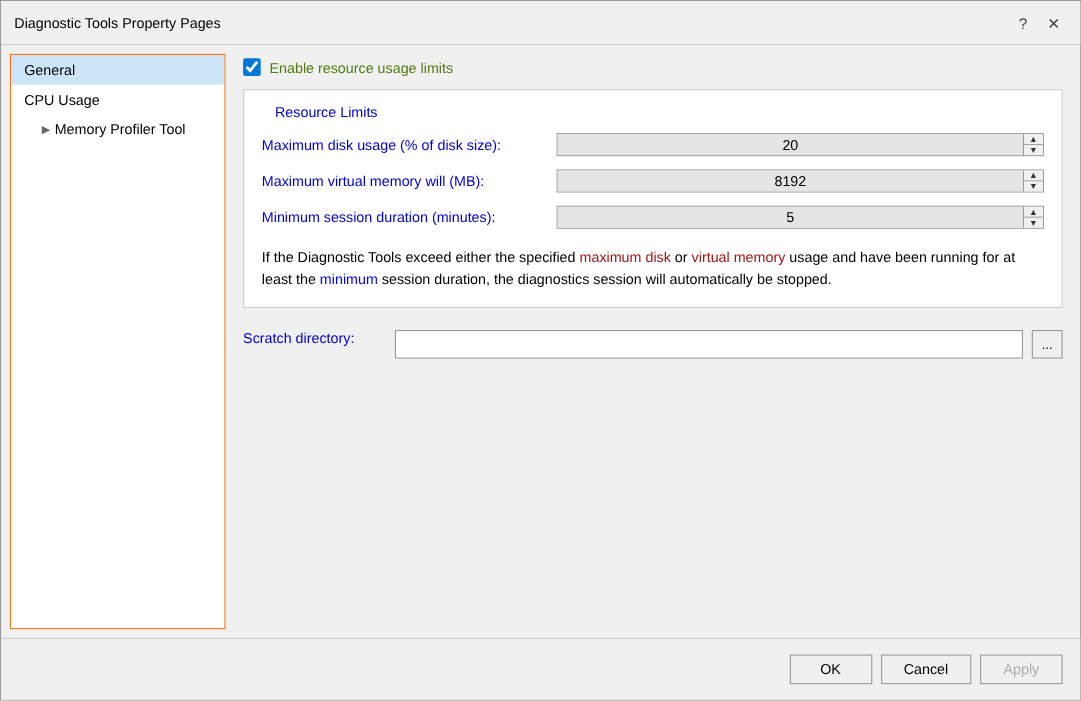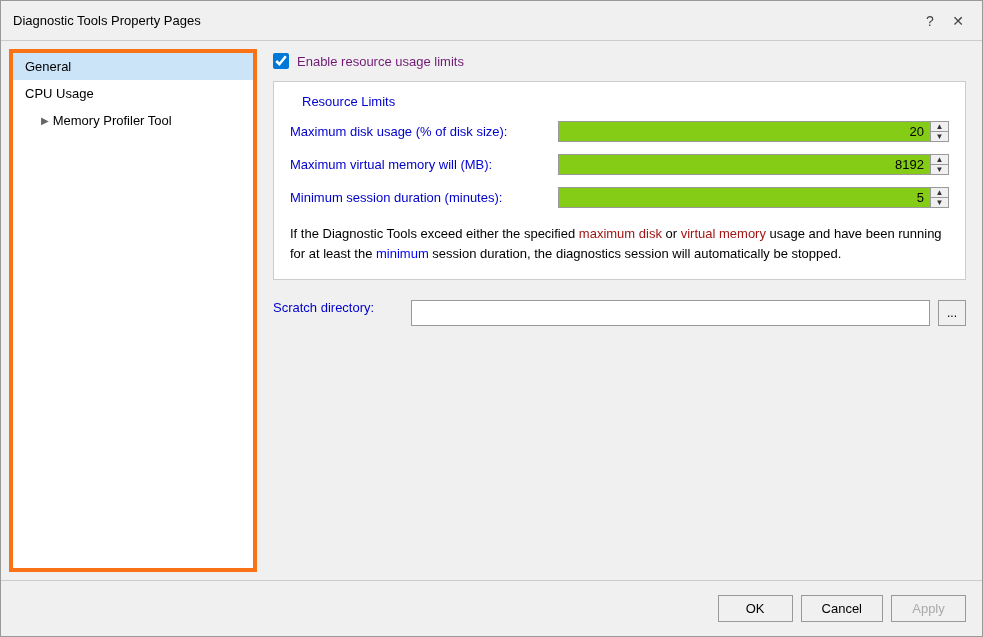--- a/index.html
+++ b/index.html
@@ -64,23 +64,23 @@
       color: #444;
     }
 
     .dialog-body {
       display: flex;
       flex: 1;
       overflow: hidden;
     }
 
     .sidebar {
-      width: 248px;
+      width: 196px;
       background: #fff;
-      border: 4px solid #f97316;
+      border: 1px solid #f97316;
       margin: 8px 0 8px 8px;
       overflow-y: auto;
     }
 
     .sidebar-item {
       padding: 6px 12px;
       cursor: pointer;
       color: #000;
       display: flex;
       align-items: center;
@@ -118,21 +118,21 @@
 
     .enable-row input[type="checkbox"] {
       width: 16px;
       height: 16px;
       cursor: pointer;
       accent-color: #0078d7;
     }
 
     .enable-label {
       font-size: 13px;
-      color: #701a75;
+      color: #4d7c0f;
     }
 
     .resource-limits-group {
       border: 1px solid #ccc;
       padding: 12px 16px;
       background: #fff;
     }
 
     .group-title {
       font-size: 13px;
@@ -160,24 +160,24 @@
       align-items: stretch;
       border: 1px solid #999;
       background: #fff;
       flex: 1;
     }
 
     .spinner-input {
       flex: 1;
       border: none;
       padding: 2px 6px;
-      text-align: right;
+      text-align: center;
       font-size: 13px;
       outline: none;
-      background: #84cc16;
+      background: #e5e5e5;
     }
 
     .spinner-btns {
       display: flex;
       flex-direction: column;
       width: 18px;
       border-left: 1px solid #999;
     }
 
     .spin-btn {

